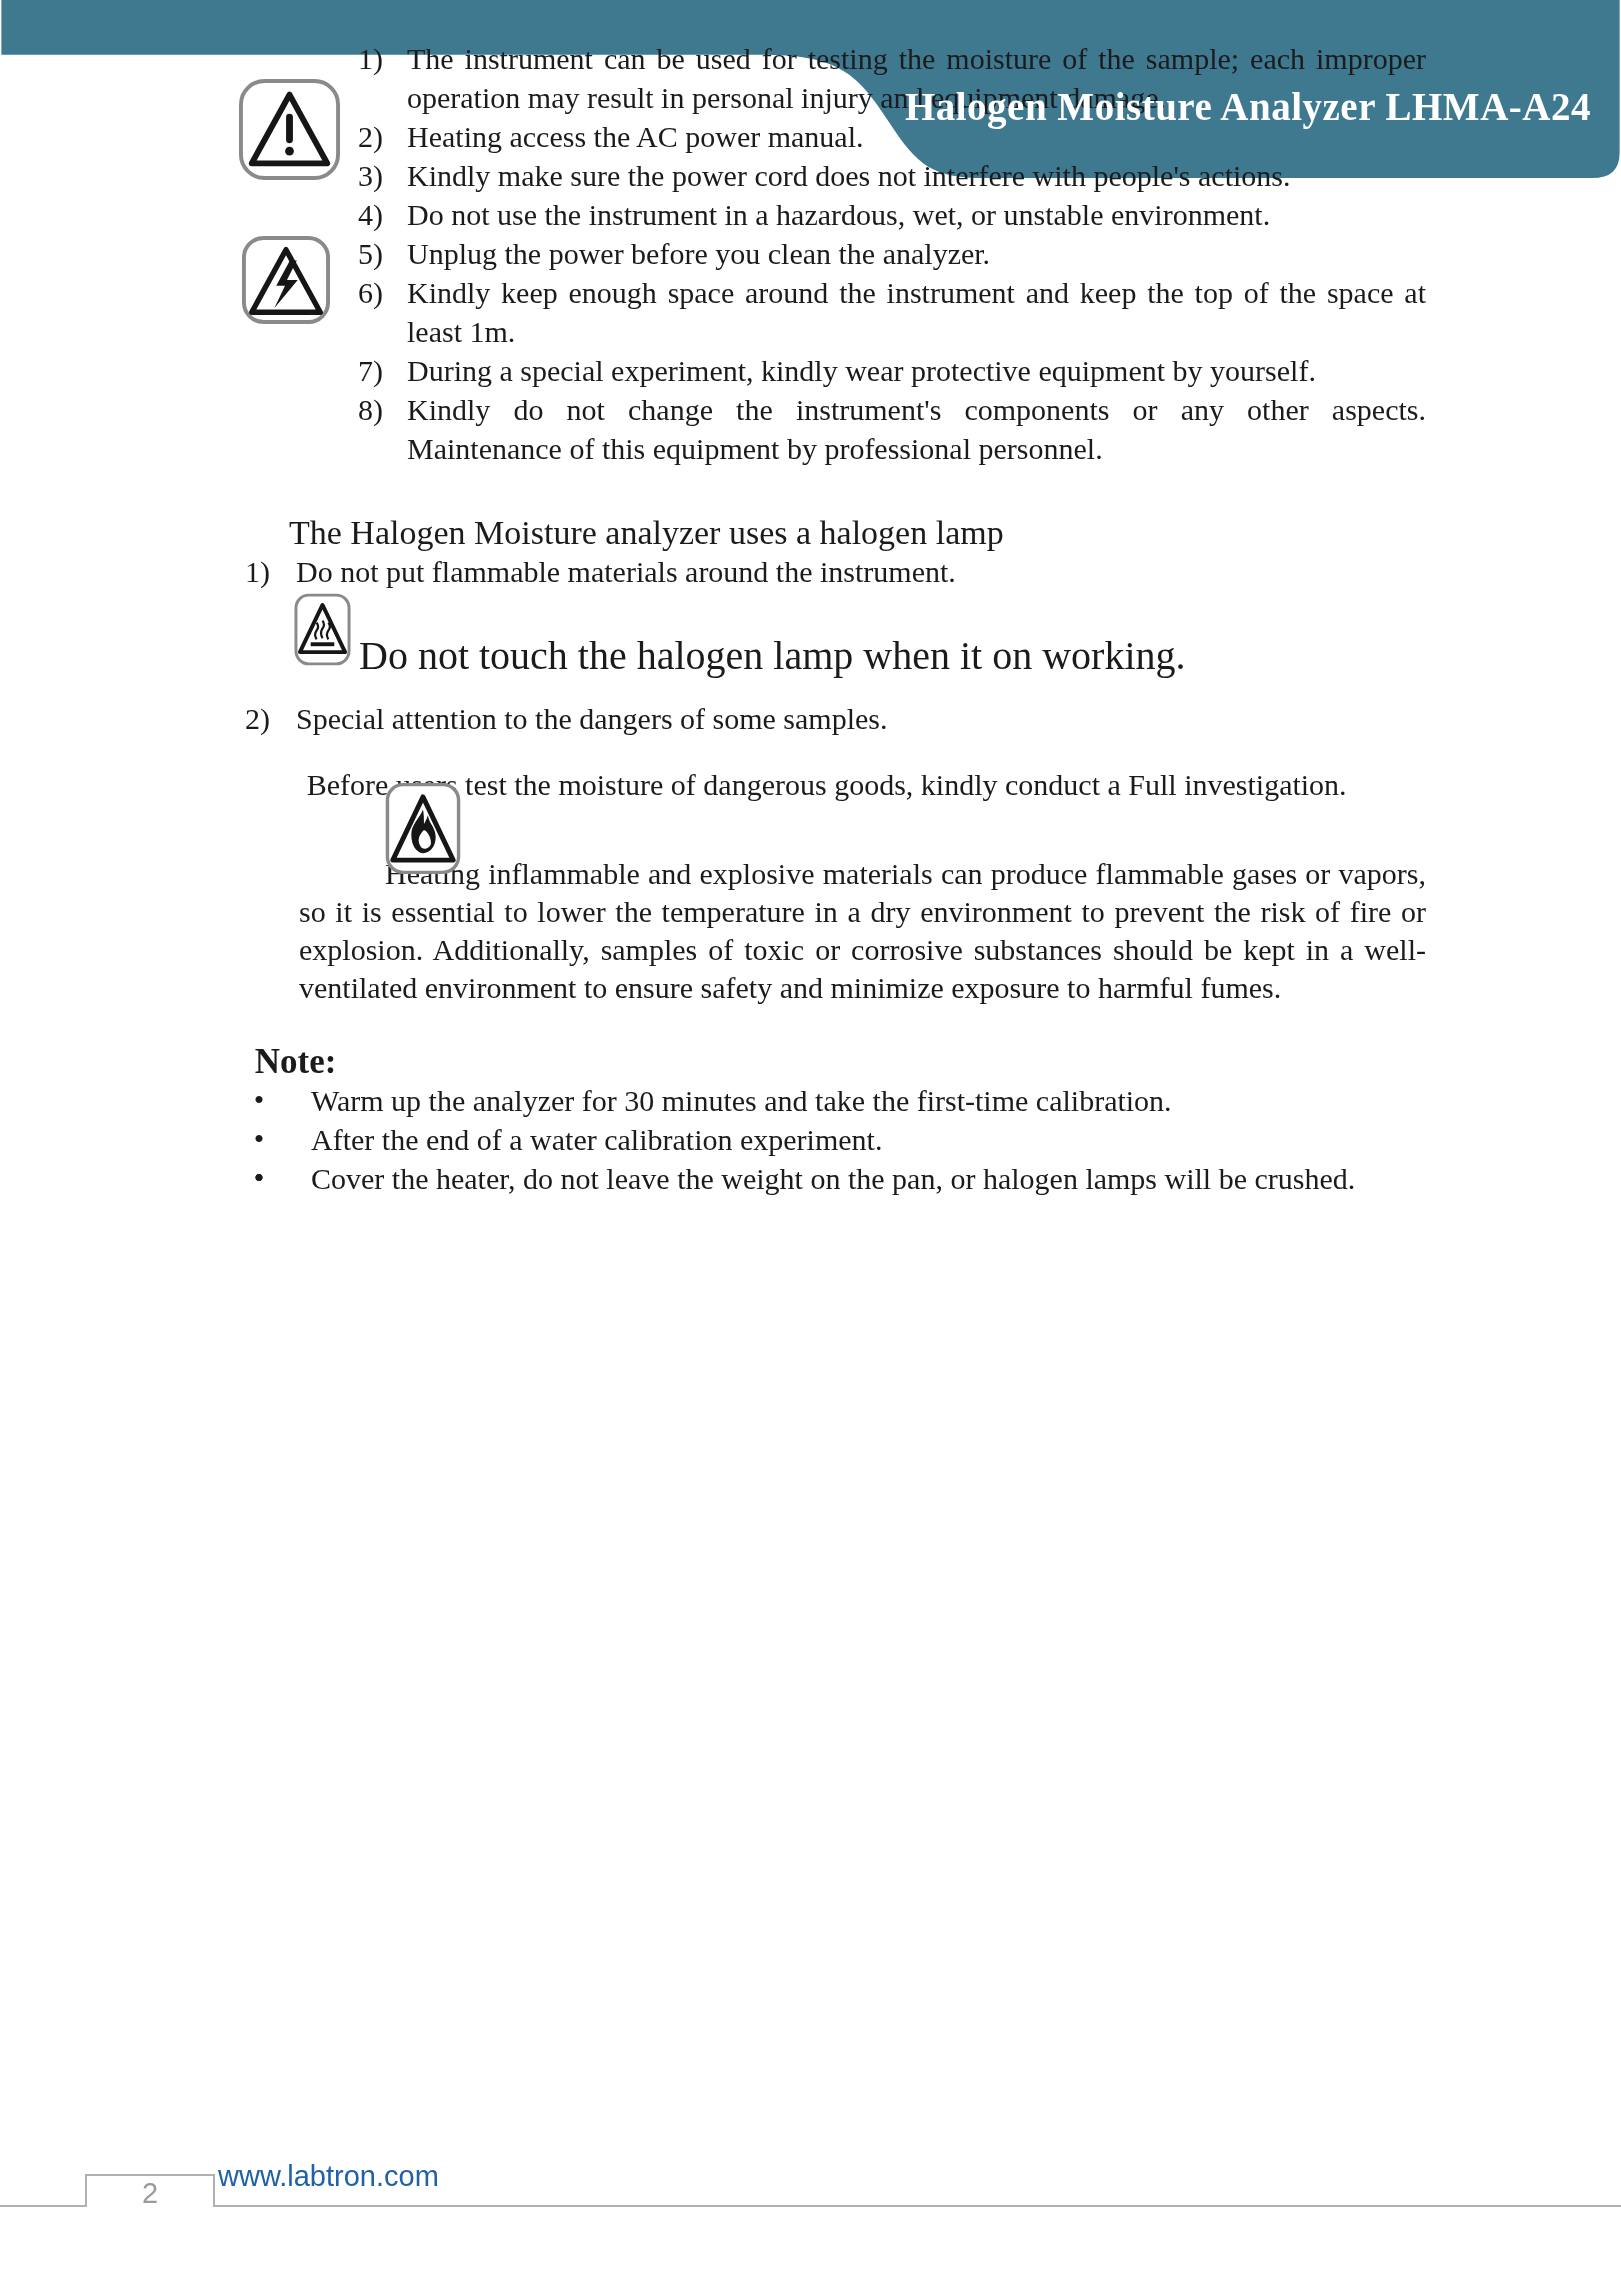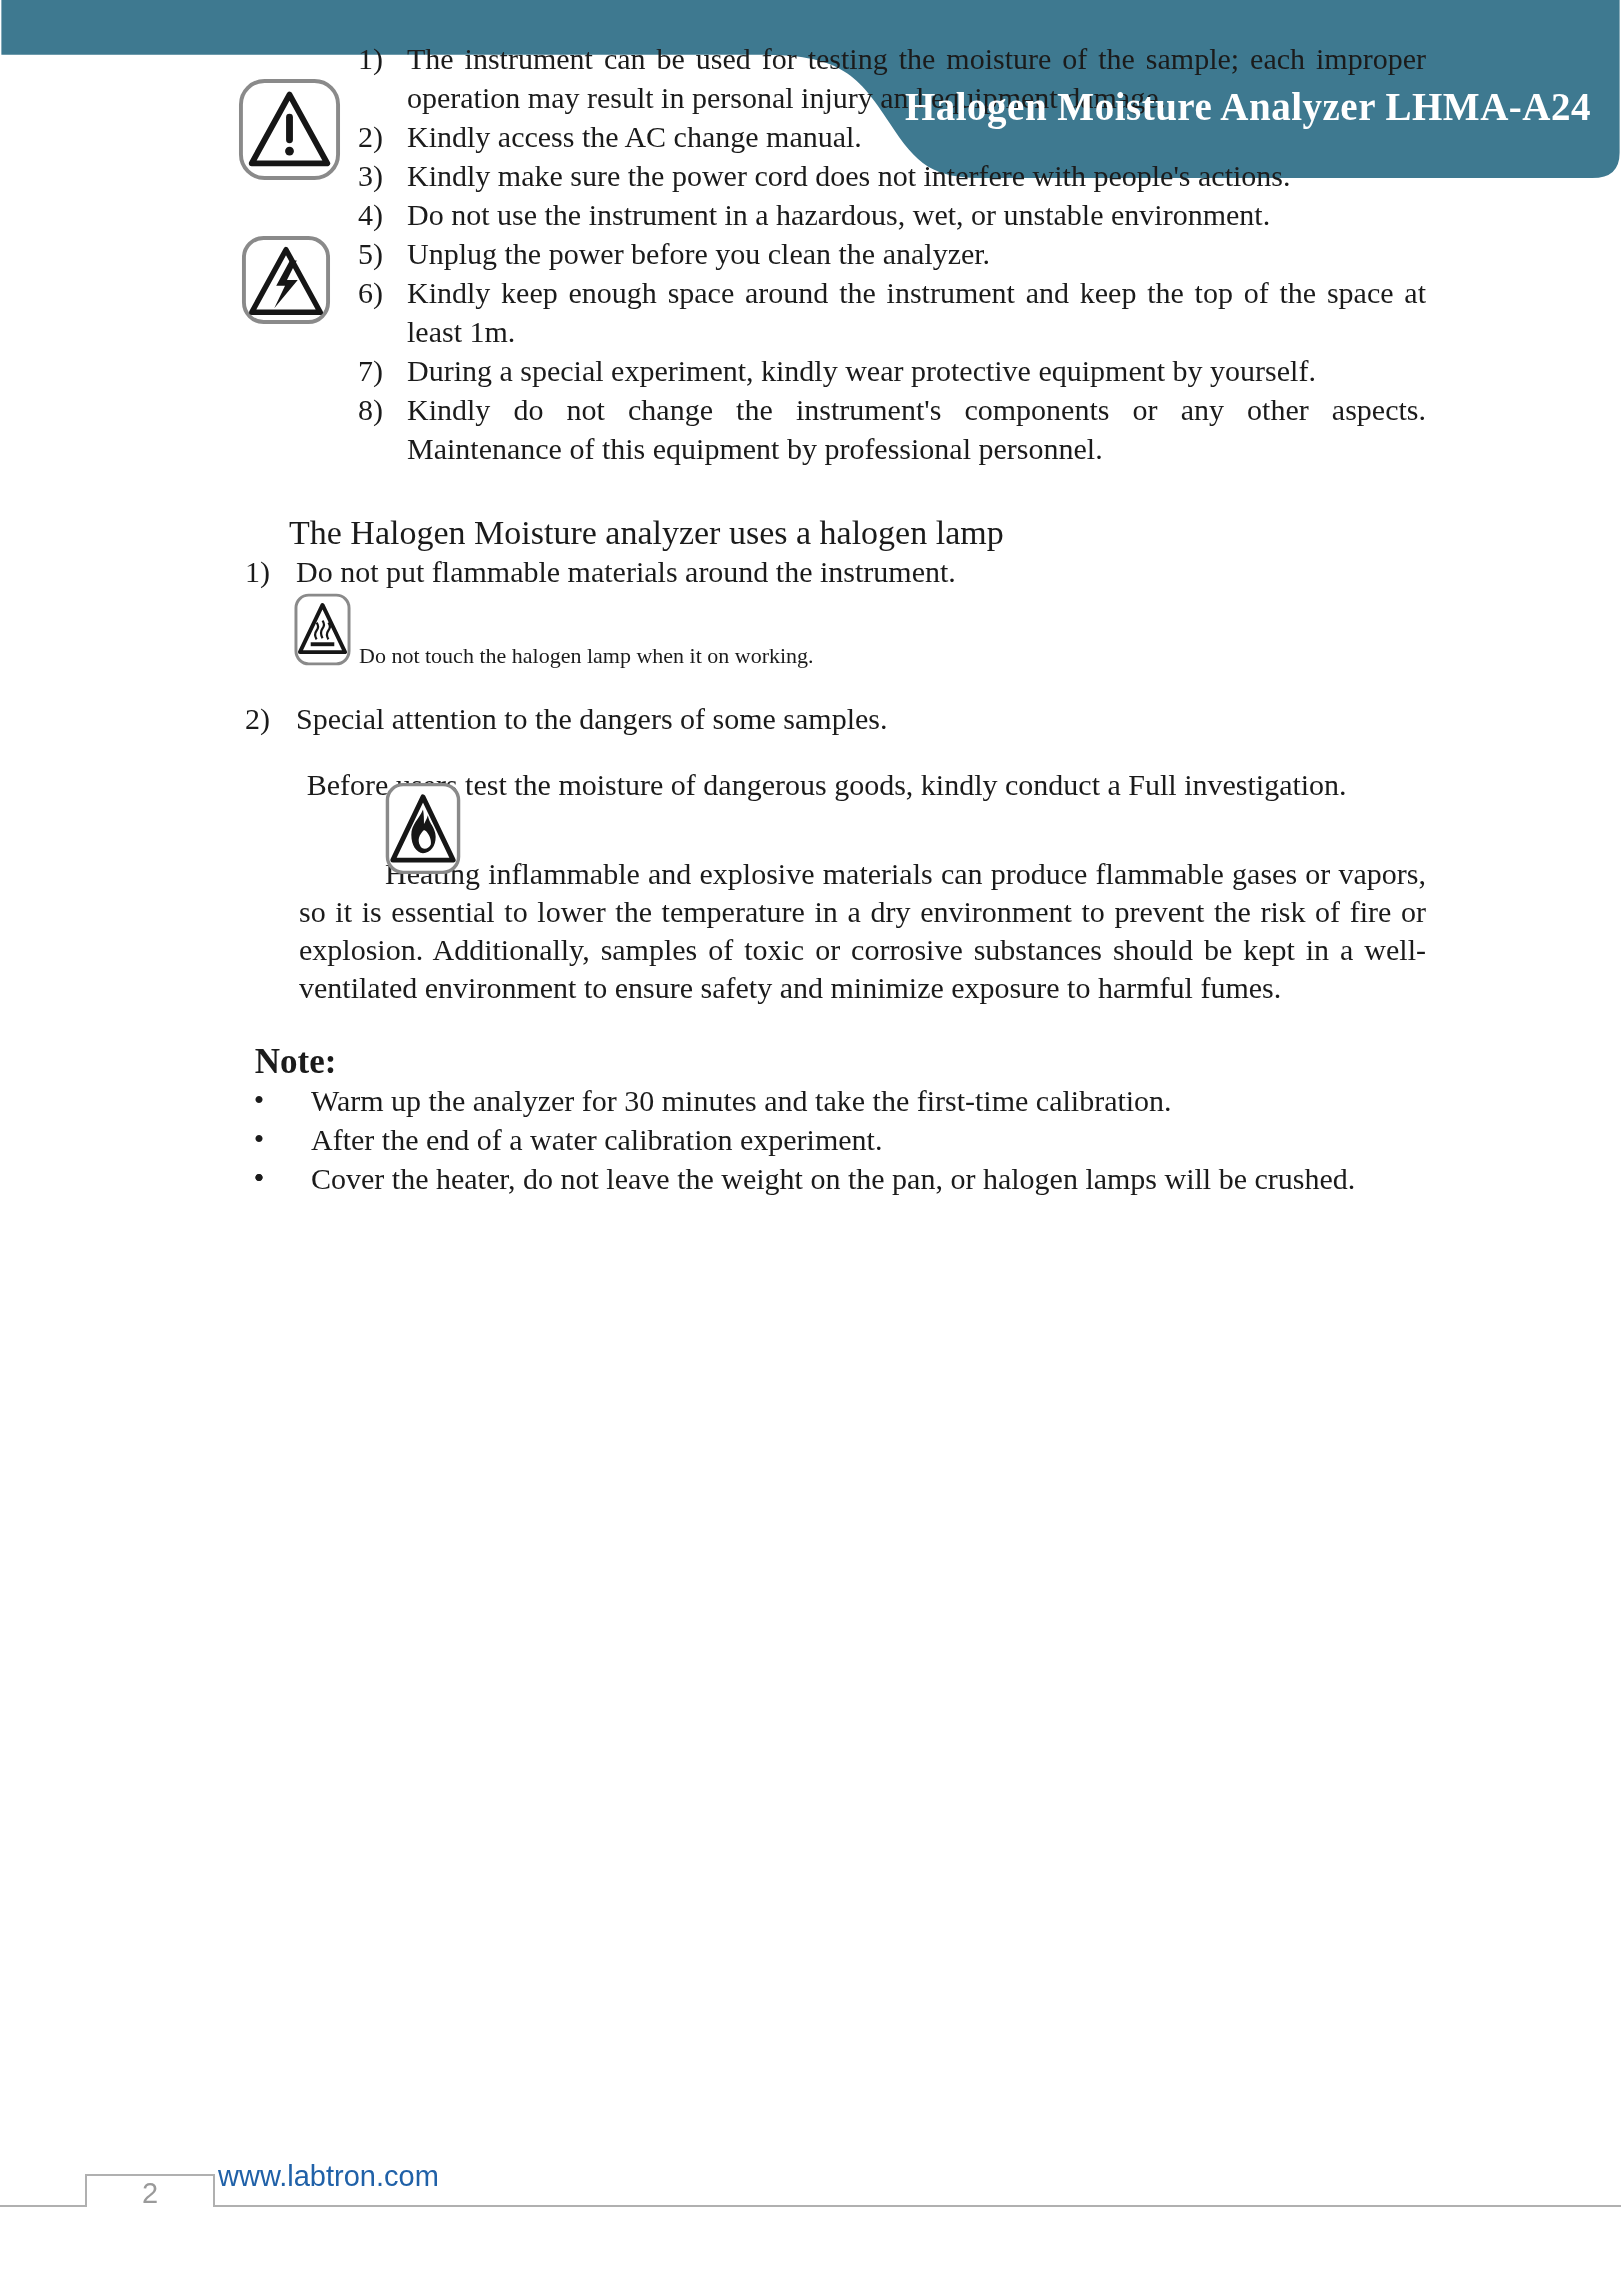--- a/index.html
+++ b/index.html
@@ -32,21 +32,21 @@
   .icon-electric { position:absolute; left:-3.9px; top:196px; }
 
   .lamp-heading { margin-top:45px; font-size:34px; line-height:39px; font-weight:normal;margin-left:44px; }
   .lamp-item { display:flex; font-size:30px; line-height:39px; }
   .lamp-item .mk { flex:0 0 51px; }
   .lamp-item .tx { flex:1; text-align:justify; }
   .lamp-item.second { margin-top:23.5px; }
 
   .hot-line {
     margin:45px 0 0 49px; position:relative; padding-left:65px;
-    font-size:22px; line-height:39px; white-space:nowrap;
+    font-size:40px; line-height:39px; white-space:nowrap;
   }
   .icon-hot { position:absolute; left:0; top:-43px; }
 
   .para-inv {
     margin:27.4px 0 0 54px; font-size:30px; line-height:39px;
     text-align:justify; text-indent:7.8px;
   }
   .para-heat {
     margin:51px 0 0 54px; font-size:30px; line-height:38px;
     text-align:justify; text-indent:86px; position:relative;
@@ -107,21 +107,21 @@
         <path d="M46 15 L81 79 H11 Z" fill="none" stroke="#161616" stroke-width="5.5" stroke-linejoin="round"></path>
         <path d="M50 26 L36 52 H45 L34 75 L58 46 H47 L57 26 Z" fill="#161616"></path>
       </svg>
     </span>
     <li>
         <span class="mk">1)</span>
         <span class="tx">The instrument can be used for testing the moisture of the sample; each improper operation may result in personal injury and equipment damage.</span>
       </li>
     <li>
         <span class="mk">2)</span>
-        <span class="tx">Kindly access the AC change manual.</span>
+        <span class="tx">Heating access the AC power manual.</span>
       </li>
     <li>
         <span class="mk">3)</span>
         <span class="tx">Kindly make sure the power cord does not interfere with people's actions.</span>
       </li>
     <li>
         <span class="mk">4)</span>
         <span class="tx">Do not use the instrument in a hazardous, wet, or unstable environment.</span>
       </li>
     <li>

